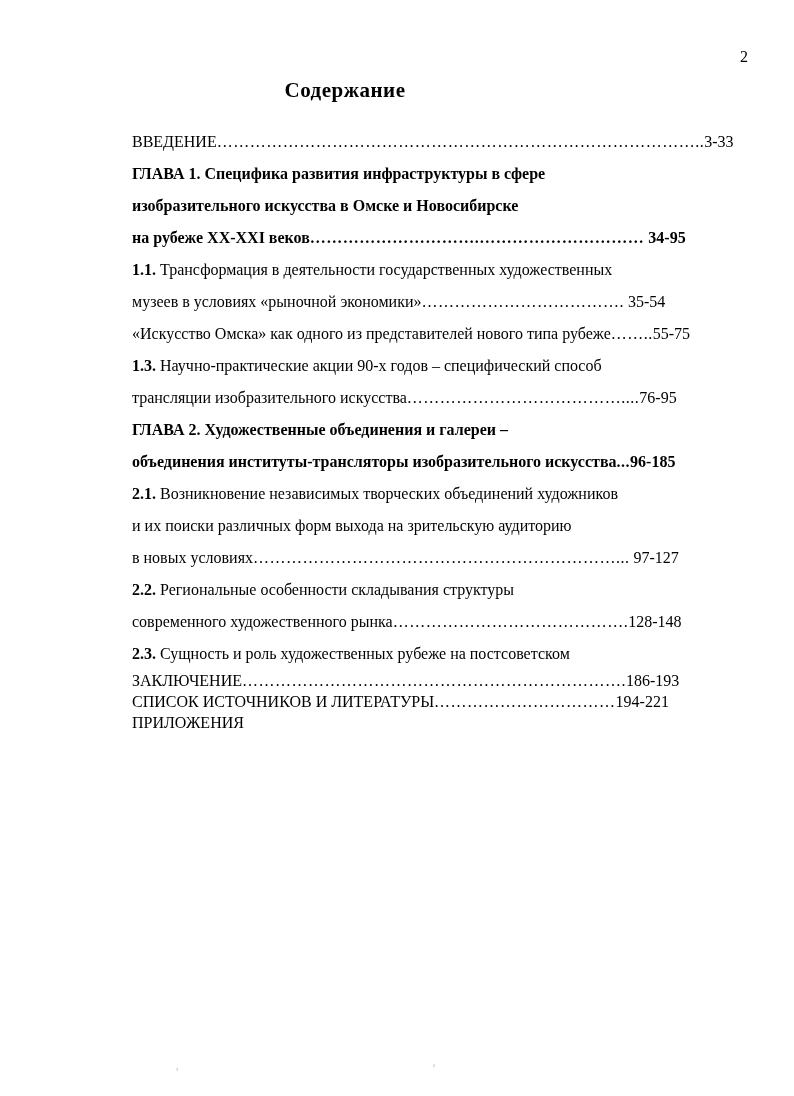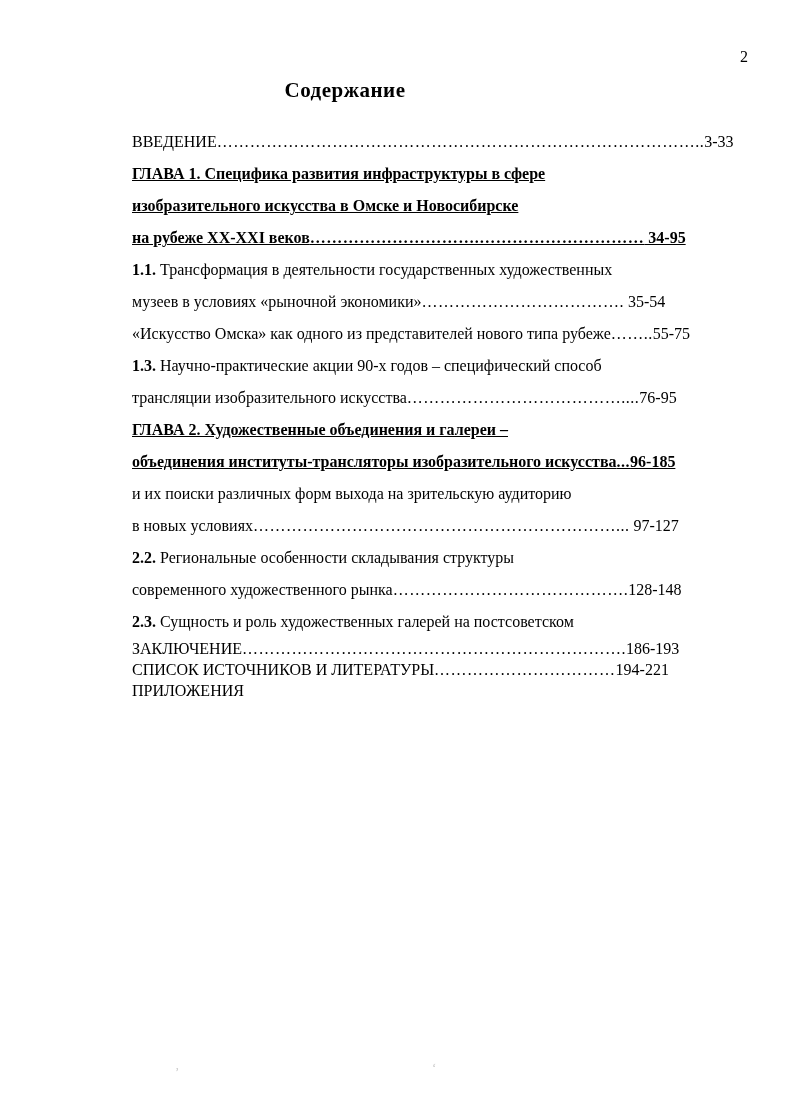--- a/index.html
+++ b/index.html
@@ -46,21 +46,20 @@
     width: 655px;
   }
   .entry {
     font-size: 16px;
     line-height: 32px;
     white-space: nowrap;
     margin-left: 32px;
   }
   .entry.bold {
     font-weight: bold;
-    text-decoration: underline;
   }
   .entry .num {
     font-weight: bold;
   }
   .entry.tight {
     line-height: 21px;
   }
   .leader {
     letter-spacing: 0.5px;
   }
@@ -93,25 +92,26 @@
       <div class="entry bold"><span>ГЛАВА 1. Специфика развития инфраструктуры в сфере</span></div>
       <div class="entry bold"><span>изобразительного искусства в Омске и Новосибирске</span></div>
       <div class="entry bold"><span>на рубеже XX-XXI веков</span><span class="leader">………………………….…………………………</span><span class="pagesnum"> 34-95</span></div>
       <div class="entry"><span class="num">1.1.</span><span> Трансформация в деятельности государственных художественных</span></div>
       <div class="entry"><span>музеев в условиях «рыночной экономики»</span><span class="leader">……………………………….</span><span class="pagesnum"> 35-54</span></div>
       <div class="entry"><span>«Искусство Омска» как одного из представителей нового типа рубеже</span><span class="leader">……..</span><span class="pagesnum">55-75</span></div>
       <div class="entry"><span class="num">1.3.</span><span> Научно-практические акции 90-х годов – специфический способ</span></div>
       <div class="entry"><span>трансляции изобразительного искусства</span><span class="leader">…………………………………....</span><span class="pagesnum">76-95</span></div>
       <div class="entry bold"><span>ГЛАВА 2. Художественные объединения и галереи –</span></div>
       <div class="entry bold"><span>объединения институты-трансляторы изобразительного  искусства</span><span class="leader">...</span><span class="pagesnum">96-185</span></div>
+      <div class="entry"><span class="num">2.1.</span><span> Возникновение независимых творческих объединений художников</span></div>
       <div class="entry"><span>и их поиски различных форм выхода на зрительскую аудиторию</span></div>
       <div class="entry"><span>в новых условиях</span><span class="leader">…………………………………………………………...</span><span class="pagesnum"> 97-127</span></div>
       <div class="entry"><span class="num">2.2.</span><span> Региональные особенности складывания структуры</span></div>
       <div class="entry"><span>современного художественного рынка</span><span class="leader">…………………………………….</span><span class="pagesnum">128-148</span></div>
-      <div class="entry"><span class="num">2.3.</span><span> Сущность и роль художественных галерей на постсоветском</span></div>
+      <div class="entry"><span class="num">2.3.</span><span> Сущность и роль художественных рубеже на постсоветском</span></div>
       <div class="entry tight"><span>ЗАКЛЮЧЕНИЕ</span><span class="leader">…………………………………………………………….</span><span class="pagesnum">186-193</span></div>
       <div class="entry tight"><span>СПИСОК ИСТОЧНИКОВ И ЛИТЕРАТУРЫ</span><span class="leader">……………………………</span><span class="pagesnum">194-221</span></div>
       <div class="entry tight"><span>ПРИЛОЖЕНИЯ</span></div>
     </div>
 
   <div class="faint-mark mark1">ʼ</div>
   <div class="faint-mark mark2">ʻ</div>
 
 </div>
 

